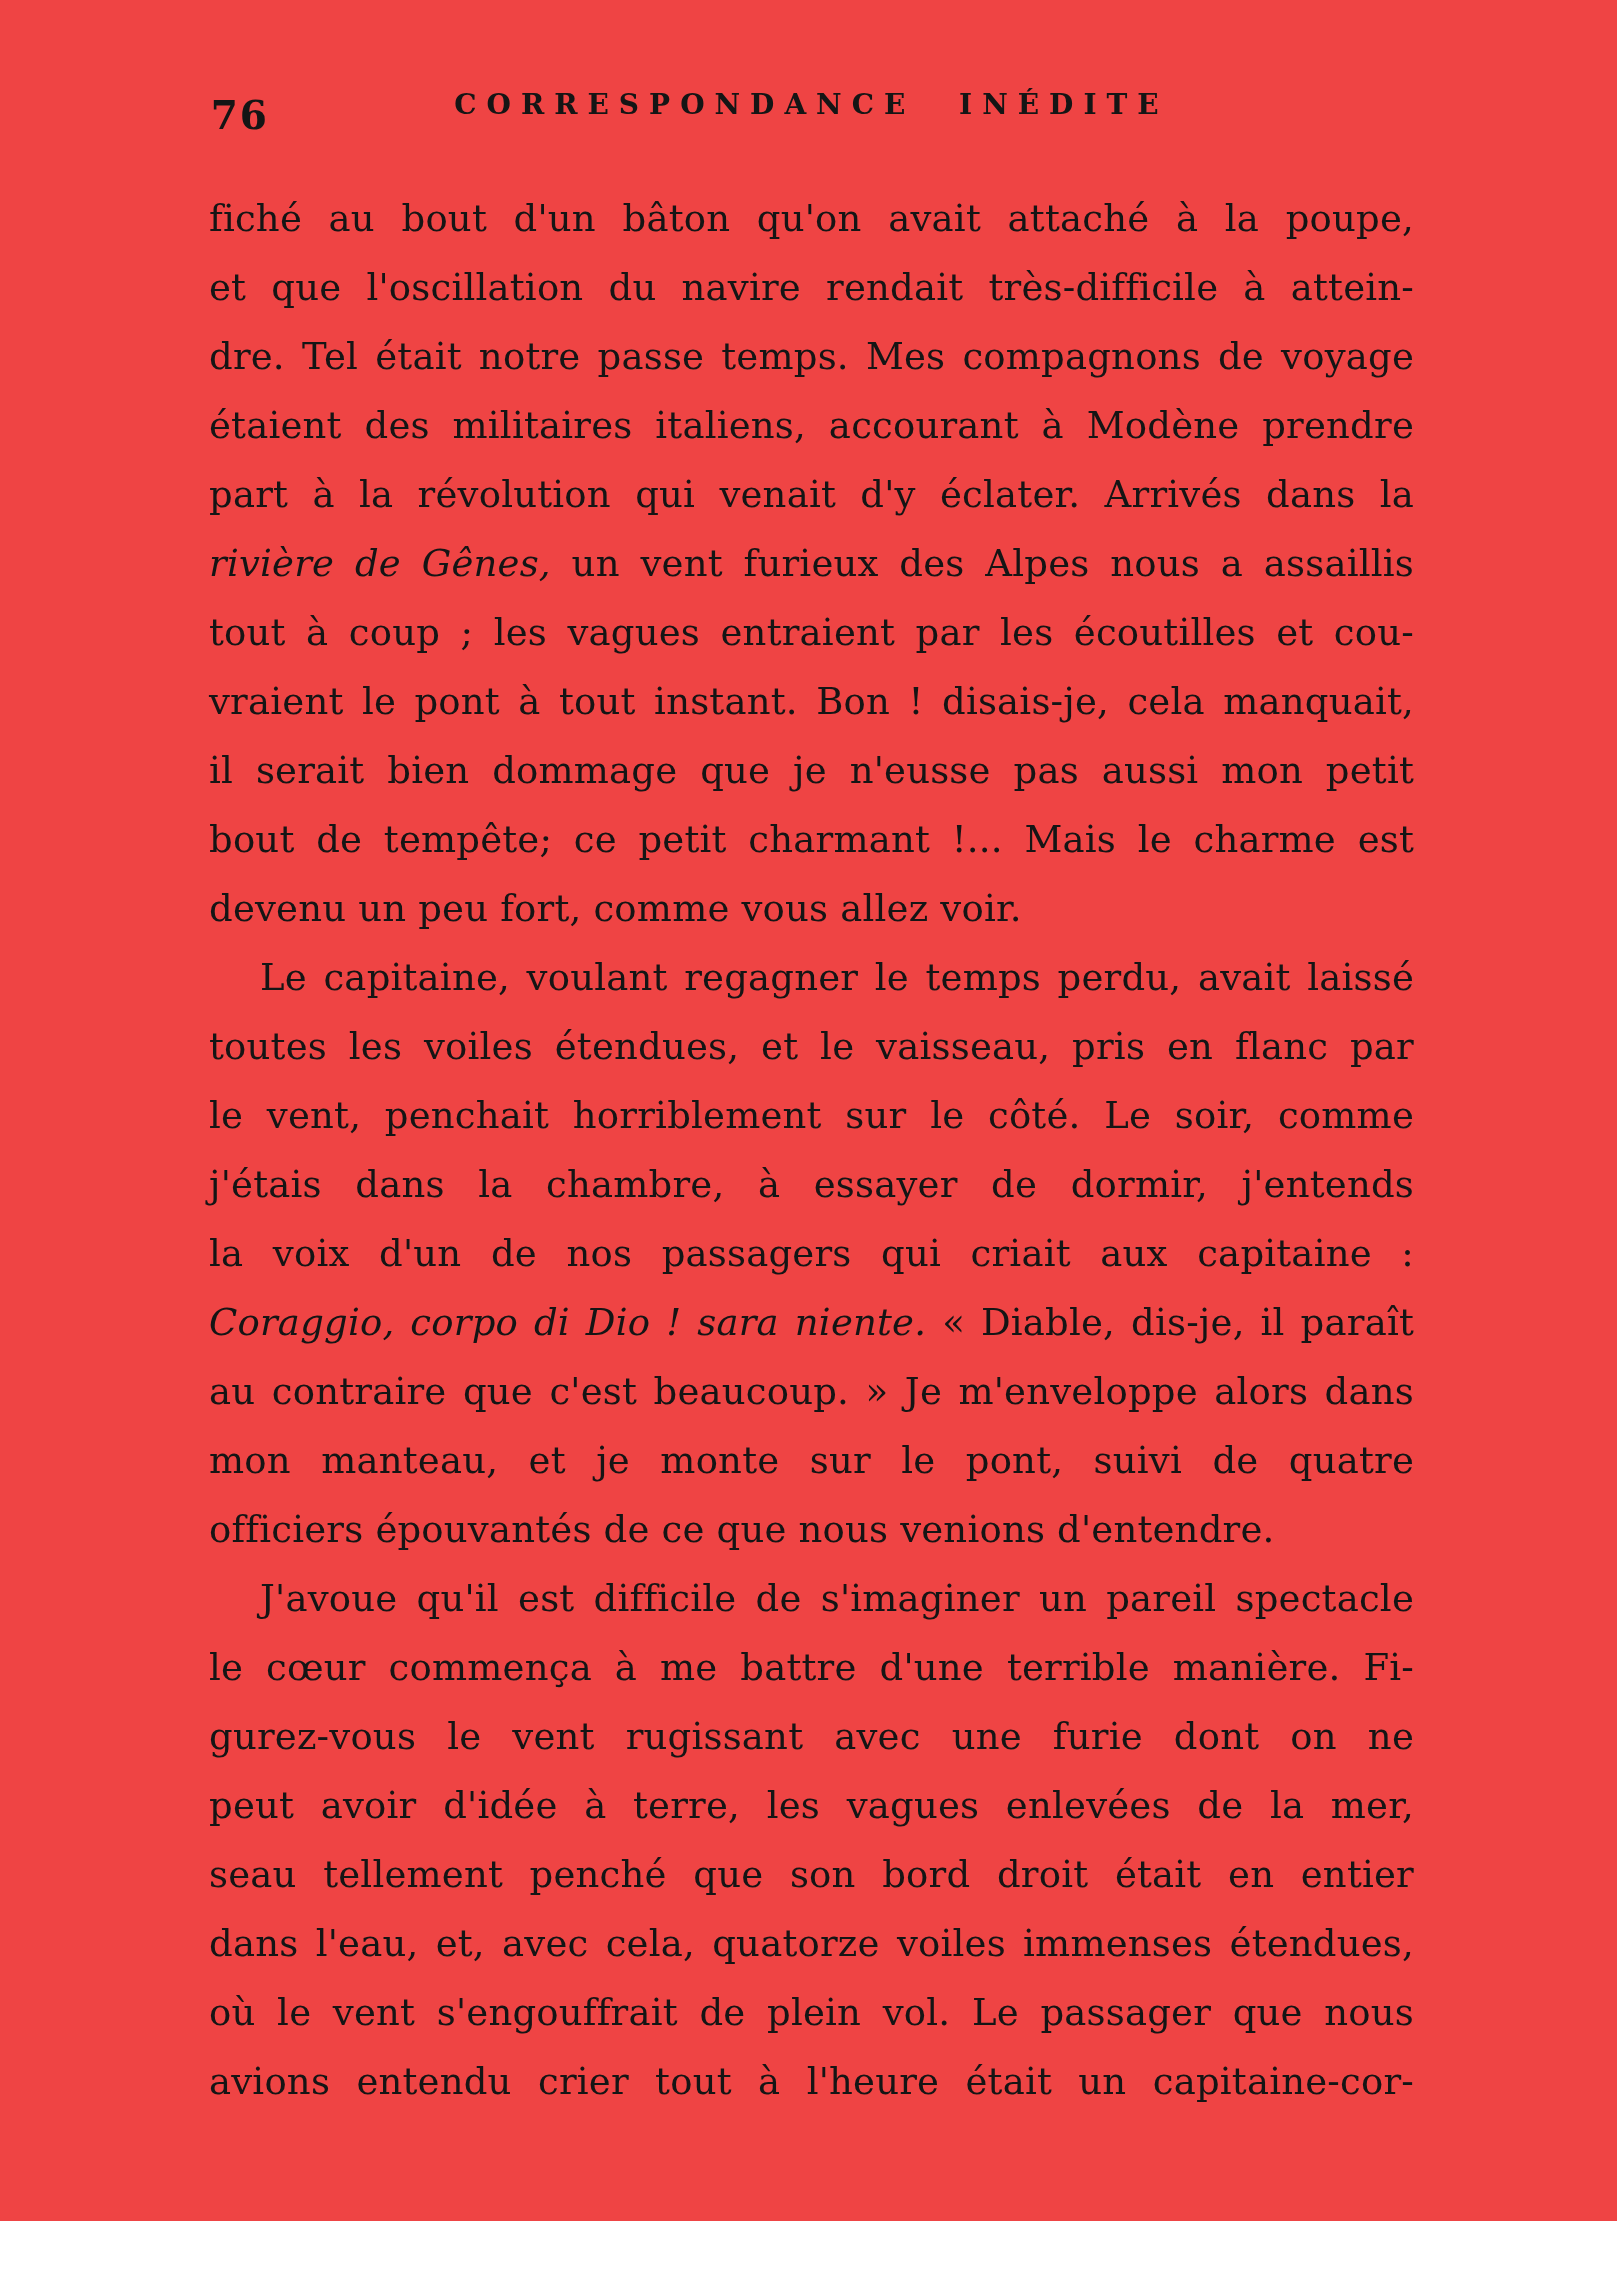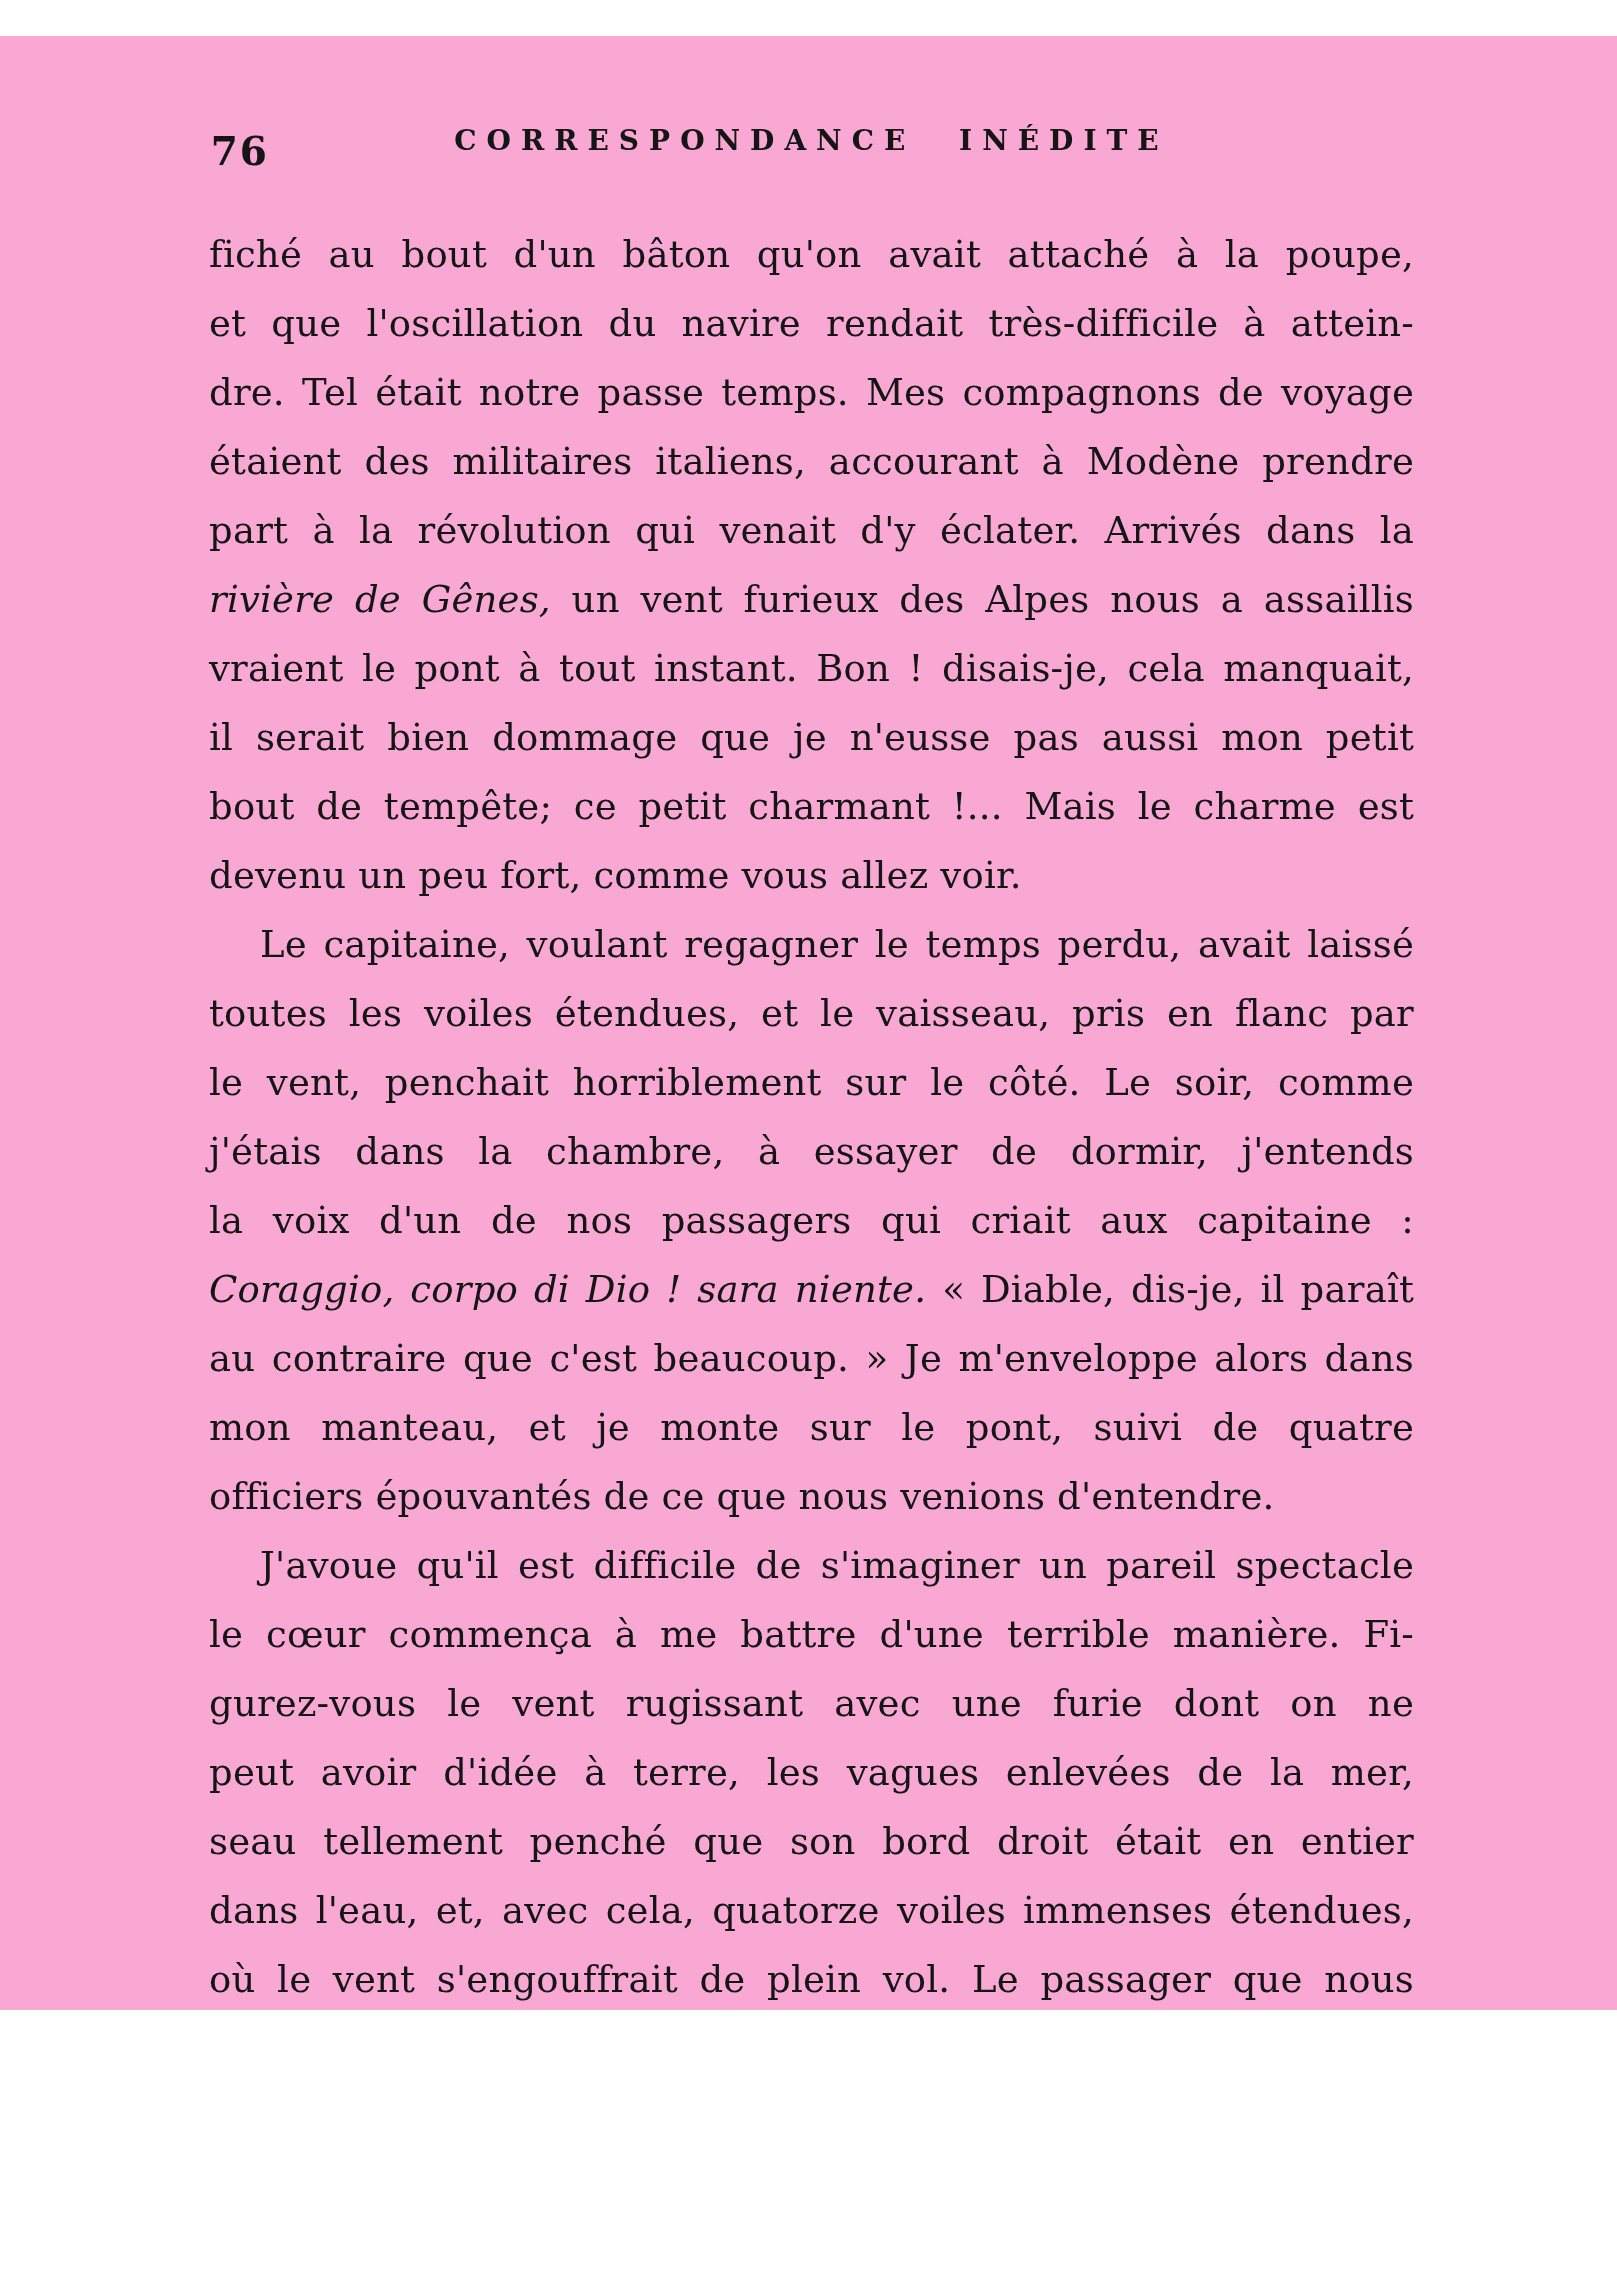--- a/index.html
+++ b/index.html
@@ -3,26 +3,25 @@
 <meta charset="utf-8">
 <style>
   html, body {
     margin: 0;
     padding: 0;
     background: #ffffff;
   }
   .page {
     position: relative;
     width: 1617px;
-    height: 1974px;
-    background: #f9a8d4;
+    height: 2221px;
+    background: #ef4444;
     color: #151515;
     font-family: "DejaVu Serif", "Liberation Serif", serif;
     overflow: hidden;
-    margin-top: 36px;
   }
   .page-header {
     position: absolute;
     top: 88px;
     left: 209px;
     width: 1205px;
     height: 55px;
   }
   .pagenum {
     position: absolute;
@@ -73,20 +72,21 @@
     <span class="pagenum">76</span>
     <span class="running-title">CORRESPONDANCE INÉDITE</span>
   </header>
   <main class="text-block" id="text-block">
       <div class="line"><span>fiché au bout d'un bâton qu'on avait attaché à la poupe,</span></div>
       <div class="line"><span>et que l'oscillation du navire rendait très-difficile à attein-</span></div>
       <div class="line"><span>dre. Tel était notre passe temps. Mes compagnons de voyage</span></div>
       <div class="line"><span>étaient des militaires italiens, accourant à Modène prendre</span></div>
       <div class="line"><span>part à la révolution qui venait d'y éclater. Arrivés dans la</span></div>
       <div class="line"><em>rivière de Gênes,</em><span> un vent furieux des Alpes nous a assaillis</span></div>
+      <div class="line"><span>tout à coup ; les vagues entraient par les écoutilles et cou-</span></div>
       <div class="line"><span>vraient le pont à tout instant. Bon ! disais-je, cela manquait,</span></div>
       <div class="line"><span>il serait bien dommage que je n'eusse pas aussi mon petit</span></div>
       <div class="line"><span>bout de tempête; ce petit charmant !... Mais le charme est</span></div>
       <div class="line loose"><span>devenu un peu fort, comme vous allez voir.</span></div>
       <div class="line indent"><span>Le capitaine, voulant regagner le temps perdu, avait laissé</span></div>
       <div class="line"><span>toutes les voiles étendues, et le vaisseau, pris en flanc par</span></div>
       <div class="line"><span>le vent, penchait horriblement sur le côté. Le soir, comme</span></div>
       <div class="line"><span>j'étais dans la chambre, à essayer de dormir, j'entends</span></div>
       <div class="line"><span>la voix d'un de nos passagers qui criait aux capitaine :</span></div>
       <div class="line"><em>Coraggio, corpo di Dio ! sara niente.</em><span> « Diable, dis-je, il paraît</span></div>

